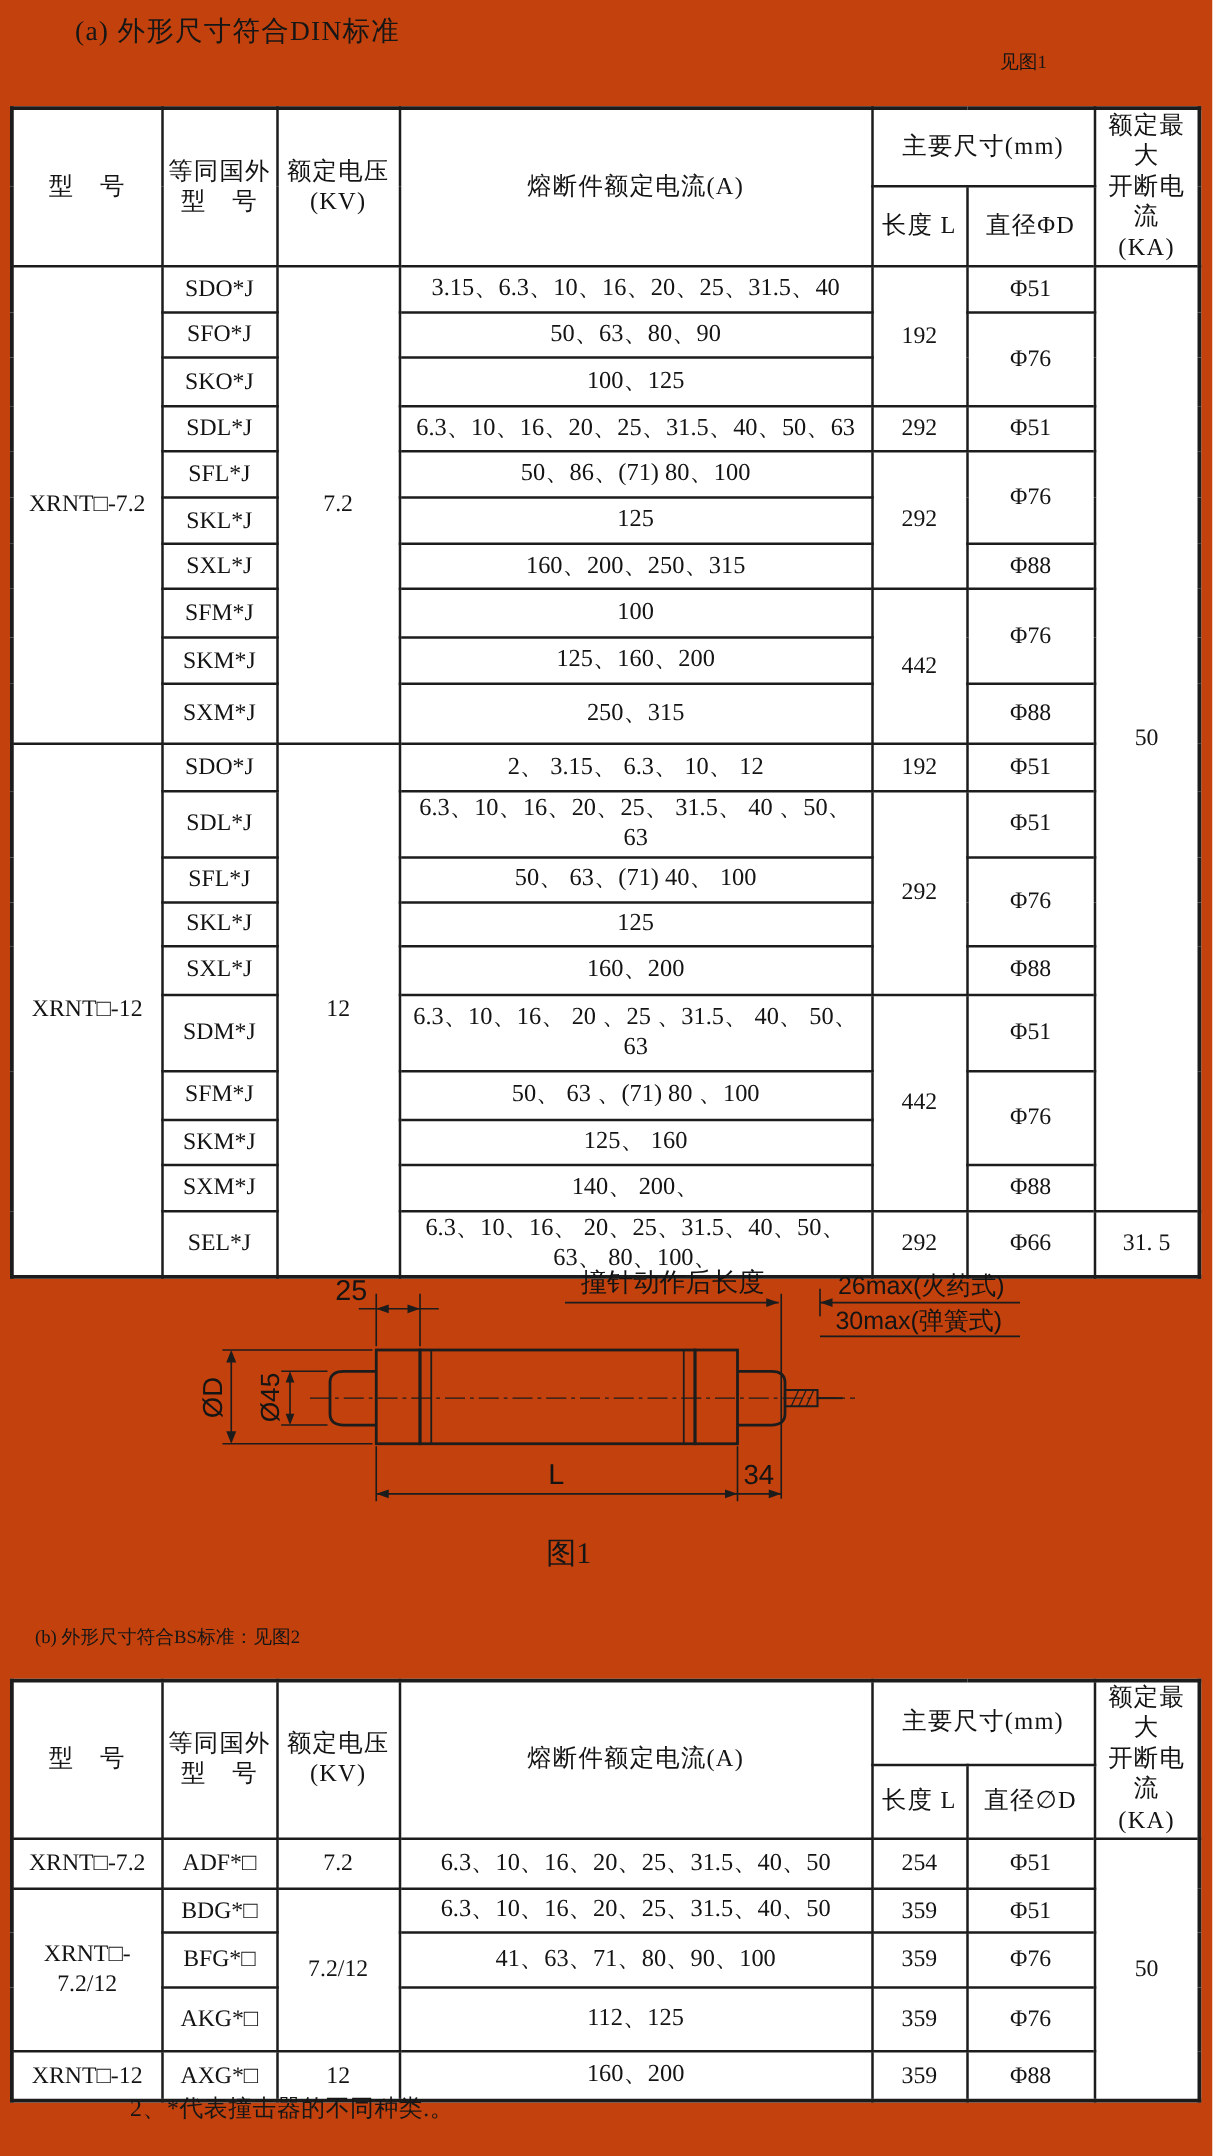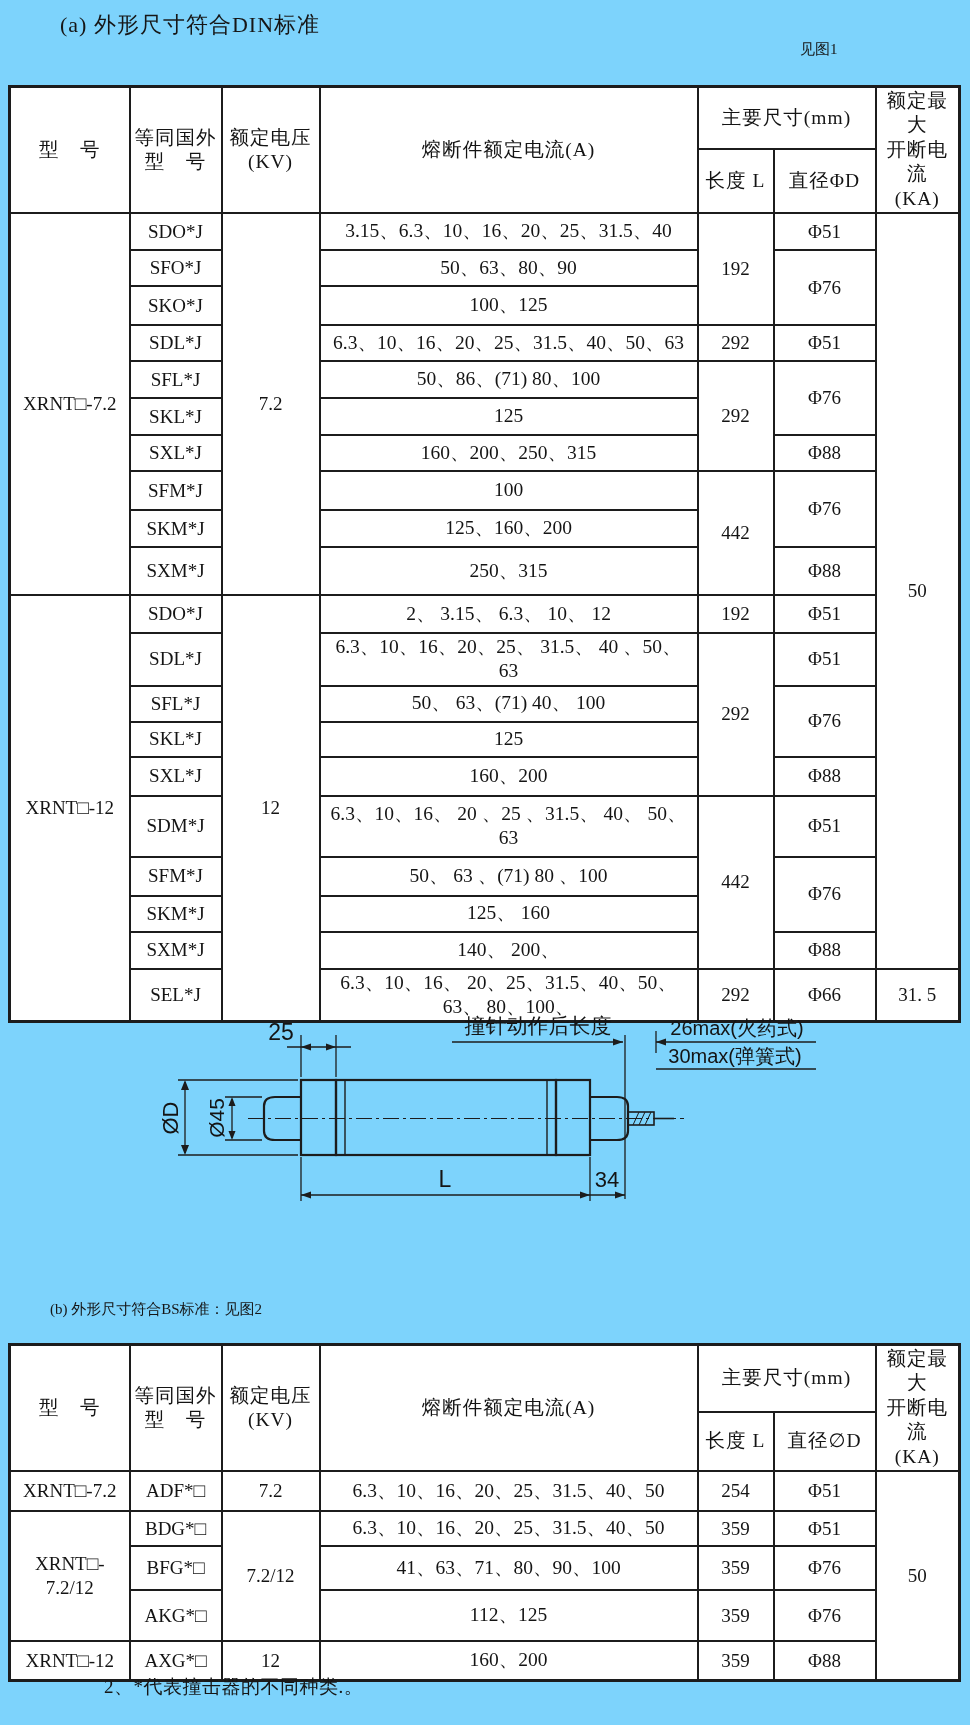--- a/index.html
+++ b/index.html
@@ -1,16 +1,16 @@
 <!DOCTYPE html>
 <html><head>
 <meta charset="utf-8">
 <style>
   html,body{margin:0;padding:0;background:#fff;}
-  #page{position:relative;width:970px;height:1725px;background:#7dd3fc;color:#111;
+  #page{position:relative;width:970px;height:1725px;background:#c2410c;color:#111;
         font-family:"Liberation Serif","DejaVu Serif",serif;overflow:hidden;}
   .abs{position:absolute;}
   .title{font-size:22px;letter-spacing:1px;color:#161616;}
   .small-title{font-size:15px;color:#161616;}
   table{border-collapse:collapse;table-layout:fixed;width:950px;background:#fff;}
   table,td{border:2.5px solid #1c1c1c;}
   table{border-width:3px;}
   td{text-align:center;vertical-align:middle;padding:1px 4px;font-size:19px;color:#141414;
      line-height:1.25;overflow:hidden;}
   td.hd{font-size:19.5px;letter-spacing:1px;}
@@ -219,22 +219,23 @@
     <line x1="201" y1="172" x2="201" y2="216" stroke-width="1.3"></line>
     <line x1="490" y1="172" x2="490" y2="216" stroke-width="1.3"></line>
     <line x1="201" y1="210" x2="525" y2="210" stroke-width="1.4"></line>
     <polygon points="201,210 211,206.5 211,213.5"></polygon>
     <polygon points="490,210 480,206.5 480,213.5"></polygon>
     <polygon points="525,210 515,206.5 515,213.5"></polygon>
     <text x="345" y="202" text-anchor="middle" font-size="23">L</text>
     <text x="507" y="202" text-anchor="middle" font-size="22">34</text>
   </svg>
 
-
-  <div class="abs small-title" style="left:50px;top:1300px;">(b) 外形尺寸符合BS标准：见图2</div>
+  <div class="abs cap" style="left:100px;top:1226px;width:710px;">图1</div>
+
+  <div class="abs small-title" style="left:28px;top:1300px;">(b) 外形尺寸符合BS标准：见图2</div>
 
   <table class="abs" style="left:8px;top:1343px;">
     <colgroup>
       <col style="width:120px">
         <col style="width:92px">
         <col style="width:98px">
       <col style="width:378px">
         <col style="width:76px">
         <col style="width:102px">
         <col style="width:84px">

